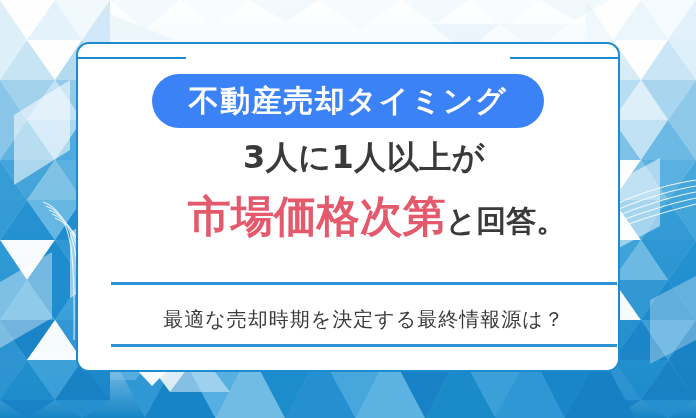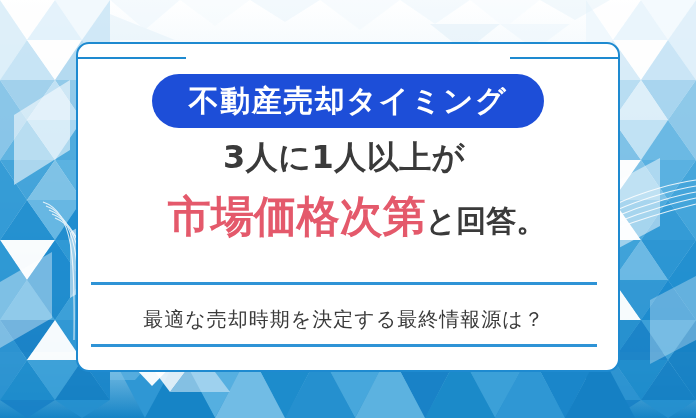--- a/index.html
+++ b/index.html
@@ -59,41 +59,41 @@
   #badge-rule-right { left: 510px; width: 110px; }
 
   
   #badge {
     position: absolute;
     left: 152px;
     top: 74px;
     width: 392px;
     height: 54px;
     box-sizing: border-box;
-    background: #1d4ed8;
+    background: #3b82f6;
     border-radius: 27px;
     z-index: 8;
     display: flex;
     align-items: center;
     justify-content: center;
   }
   #badge-label {
     color: #ffffff;
     font-size: 30px;
     font-weight: bold;
     letter-spacing: 1.5px;
     line-height: 1;
     white-space: nowrap;
     font-family: "DejaVu Sans", "Liberation Sans", sans-serif;
   }
 
   
   #content {
     position: absolute;
-    left: 72px;
+    left: 92px;
     top: 42px;
     width: 544px;
     height: 330px;
     z-index: 7;
     text-align: center;
   }
 
   #line-sub1 {
     position: absolute;
     left: 0;

